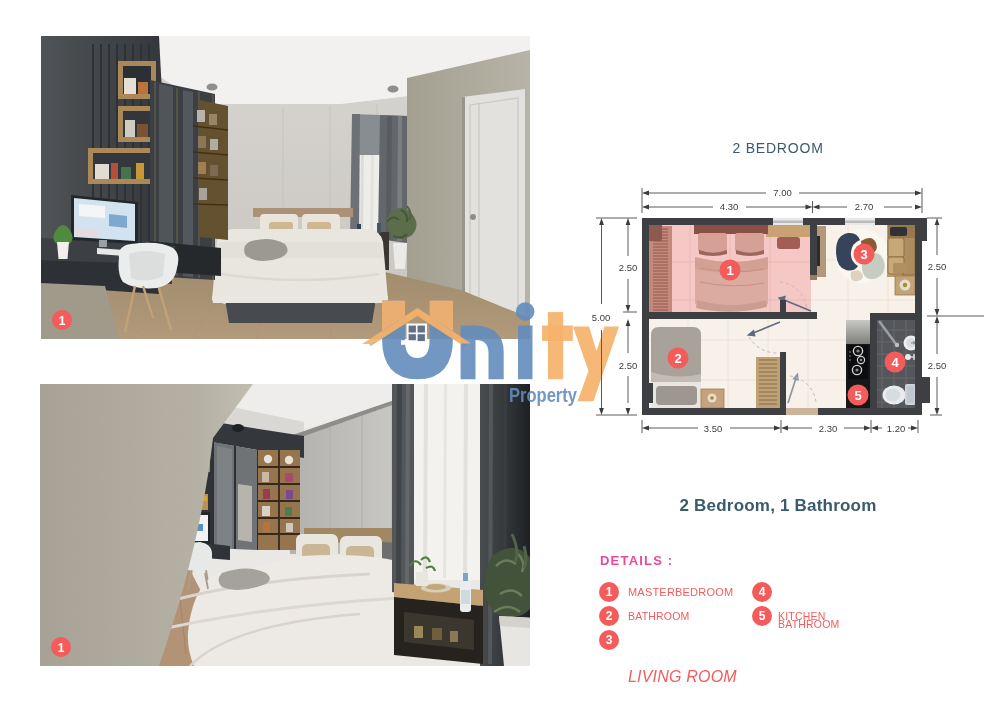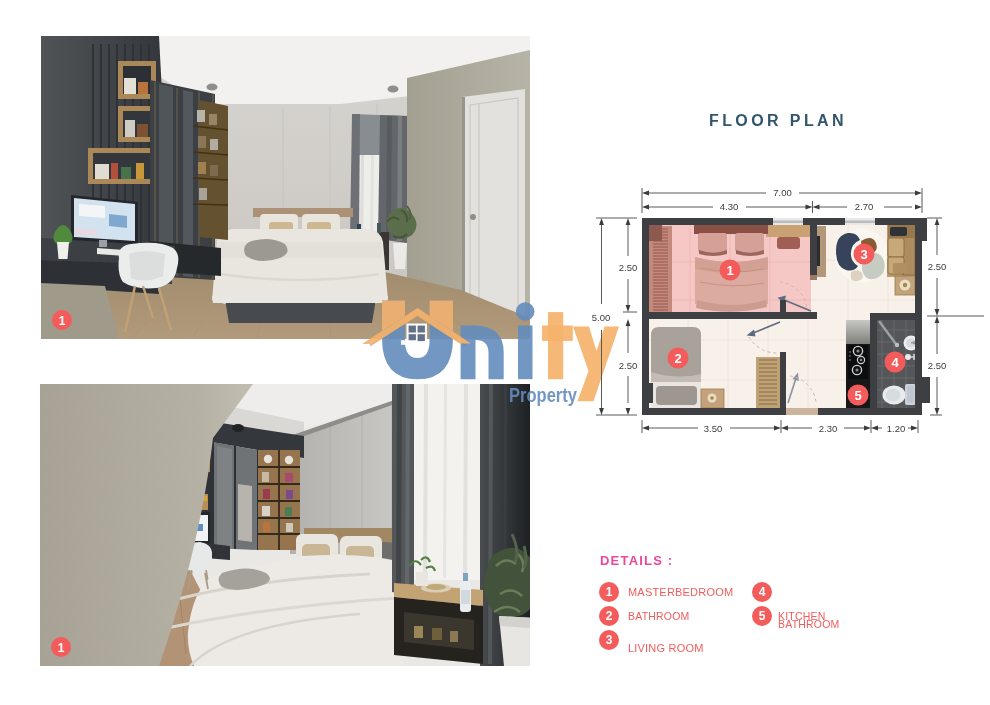--- a/index.html
+++ b/index.html
@@ -720,37 +720,38 @@
         <circle cx="895" cy="362" r="10.5" fill="#f45b5b"></circle>
         <text x="895" y="366.5" font-family="Liberation Sans, sans-serif" font-size="13" font-weight="bold" fill="#fff" text-anchor="middle">4</text>
       </g>
 
 <g>
         <circle cx="858" cy="395" r="10.5" fill="#f45b5b"></circle>
         <text x="858" y="399.5" font-family="Liberation Sans, sans-serif" font-size="13" font-weight="bold" fill="#fff" text-anchor="middle">5</text>
       </g>
 </svg>
 
-<div class="abs" style="left:578px;top:112px;width:400px;text-align:center;font-size:16px;font-weight:bold;letter-spacing:3.4px;color:#33566c;">FLOOR PLAN</div>
-
-
+
+<div class="abs" style="left:578px;top:140px;width:400px;text-align:center;font-size:14px;font-weight:400;letter-spacing:0.8px;color:#3a5a6d;">2 BEDROOM</div>
+
+<div class="abs" style="left:578px;top:496px;width:400px;text-align:center;font-size:17px;font-weight:bold;letter-spacing:0.2px;color:#3a5a6d;">2 Bedroom, 1 Bathroom</div>
 
 <div class="abs" style="left:600px;top:553px;font-size:13px;font-weight:bold;letter-spacing:1.2px;color:#ec4899;">DETAILS :</div>
 
 <div class="abs" style="left:599px;top:582px;width:20px;height:20px;border-radius:50%;background:#f45b5b;color:#fff;font-size:12px;font-weight:bold;text-align:center;line-height:20px;">1</div>
 
 <div class="abs" style="left:628px;top:586px;font-size:11px;letter-spacing:0.2px;color:#f25c5c;">MASTERBEDROOM</div>
 
 <div class="abs" style="left:599px;top:606px;width:20px;height:20px;border-radius:50%;background:#f45b5b;color:#fff;font-size:12px;font-weight:bold;text-align:center;line-height:20px;">2</div>
 
 <div class="abs" style="left:628px;top:610px;font-size:10.5px;letter-spacing:0.2px;color:#f25c5c;">BATHROOM</div>
 
 <div class="abs" style="left:599px;top:630px;width:20px;height:20px;border-radius:50%;background:#f45b5b;color:#fff;font-size:12px;font-weight:bold;text-align:center;line-height:20px;">3</div>
 
-<div class="abs" style="left:628px;top:642px;font-size:11px;letter-spacing:0.2px;color:#f25c5c;">LIVING ROOM</div>
+<div class="abs" style="left:628px;top:668px;font-size:16px;letter-spacing:0.2px;color:#f25c5c;font-style:italic;">LIVING ROOM</div>
 
 <div class="abs" style="left:752px;top:582px;width:20px;height:20px;border-radius:50%;background:#f45b5b;color:#fff;font-size:12px;font-weight:bold;text-align:center;line-height:20px;">4</div>
 
 <div class="abs" style="left:778px;top:618px;font-size:10.5px;letter-spacing:0.2px;color:#f25c5c;">BATHROOM</div>
 
 <div class="abs" style="left:752px;top:606px;width:20px;height:20px;border-radius:50%;background:#f45b5b;color:#fff;font-size:12px;font-weight:bold;text-align:center;line-height:20px;">5</div>
 
 <div class="abs" style="left:778px;top:610px;font-size:10.5px;letter-spacing:0.2px;color:#f25c5c;">KITCHEN</div>
 
 </div>

